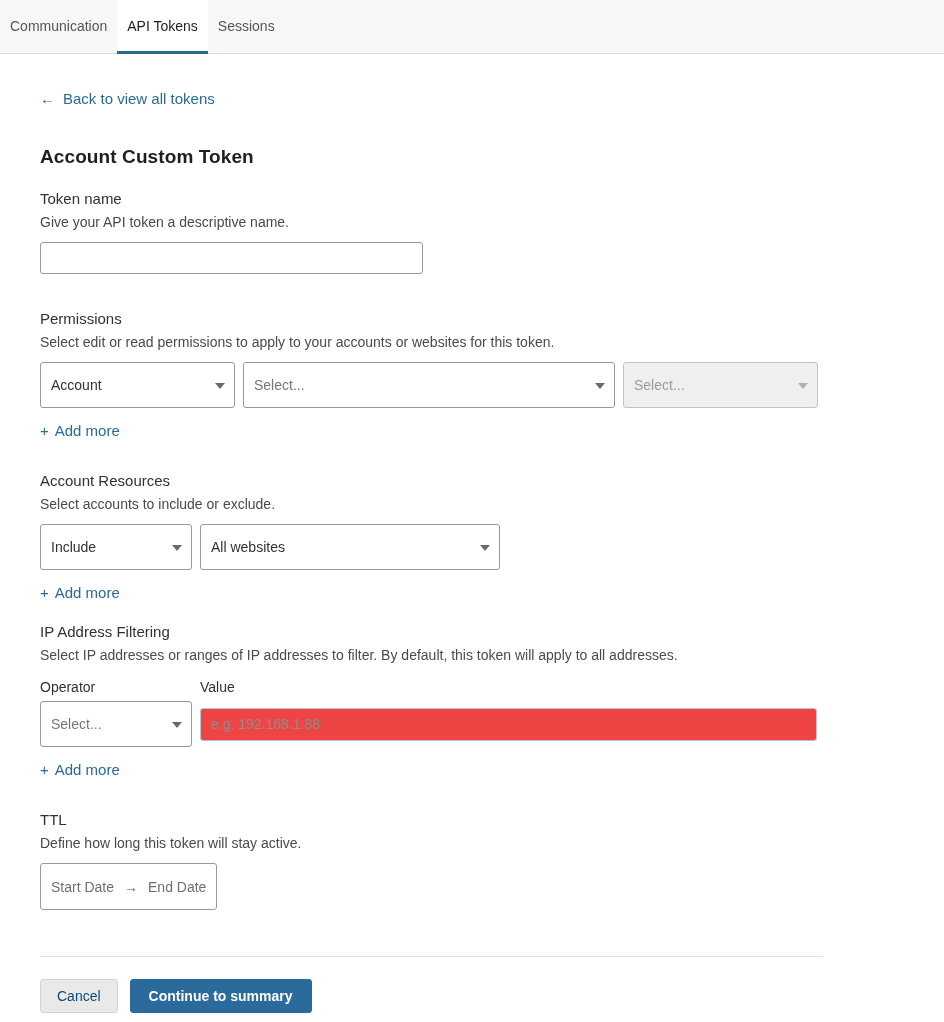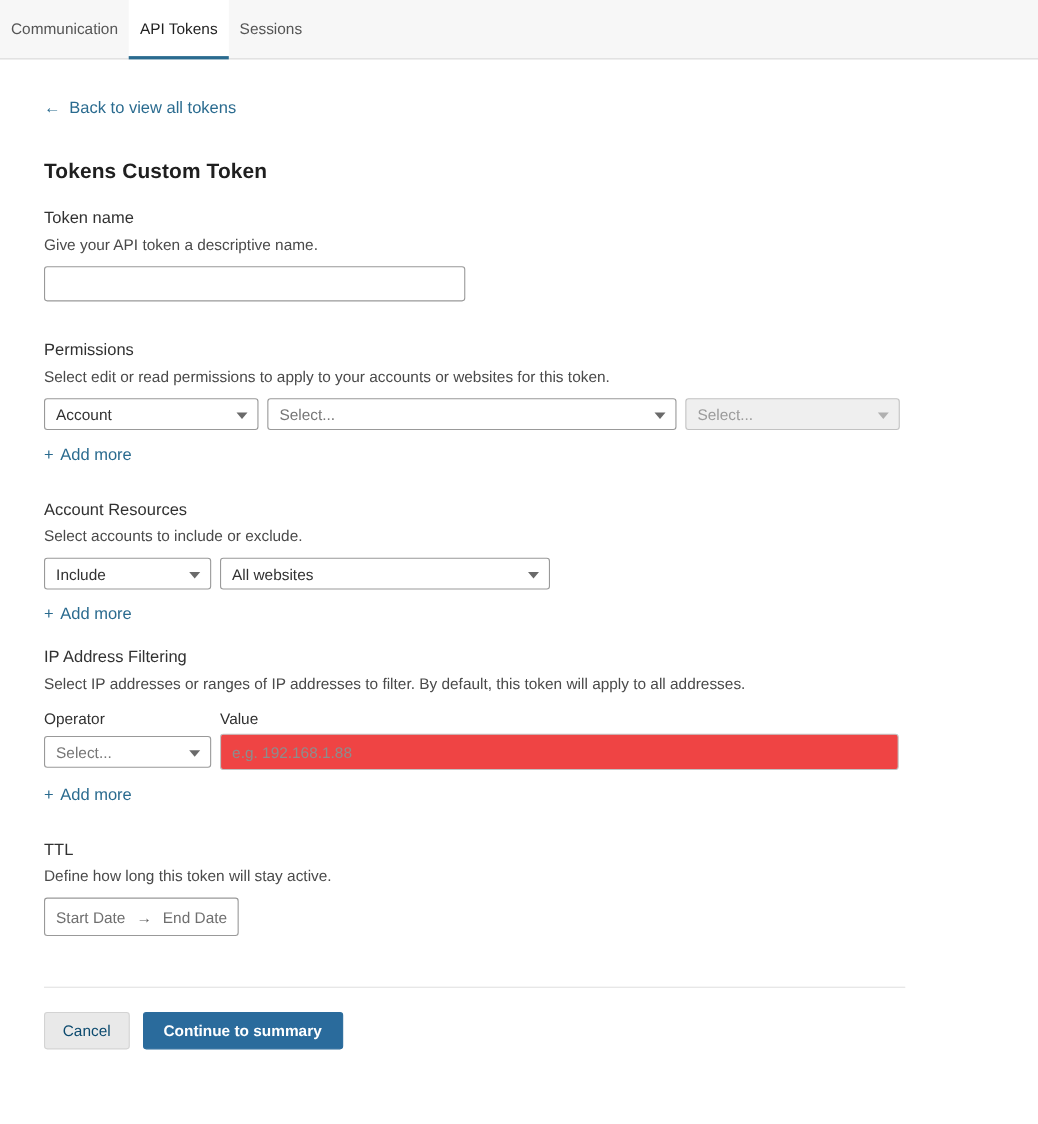--- a/index.html
+++ b/index.html
@@ -87,21 +87,21 @@
     font-size: 14px;
     font-family: "Liberation Sans", sans-serif;
     color: #313131;
     outline: none;
   }
 
   .row { display: flex; align-items: center; gap: 8px; }
 
   .select {
     position: relative;
-    height: 29px;
+    height: 46px;
     border: 1px solid #999;
     border-radius: 3px;
     background: #fff;
     display: flex;
     align-items: center;
     padding: 0 30px 0 10px;
     font-size: 14px;
     color: #313131;
     cursor: pointer;
     user-select: none;
@@ -159,21 +159,21 @@
     color: #313131;
     outline: none;
   }
   .value-input::placeholder { color: #8d8d8d; }
 
   .daterange {
     display: inline-flex;
     align-items: center;
     border: 1px solid #999;
     border-radius: 3px;
-    height: 35px;
+    height: 47px;
     background: #fff;
     padding: 0 10px;
     font-size: 14px;
     color: #6f6f6f;
     gap: 10px;
     justify-content: center;
   }
   .daterange .arrow-ico { color: #5a5a5a; font-size: 14px; }
 
   hr.divider-line {
@@ -227,21 +227,21 @@
   </div>
 </div>
 
 <div class="page">
 
   <a class="backlink">
     <span class="arrow">←</span>
     <span>Back to view all tokens</span>
   </a>
 
-  <h1 class="page-title">Tokens Custom Token</h1>
+  <h1 class="page-title">Account Custom Token</h1>
 
   
   <div class="section" style="margin-top:22px;">
     <div class="section-label">Token name</div>
     <div class="section-help">Give your API token a descriptive name.</div>
     <input class="text-input" type="text" placeholder="" style="">
   </div>
 
   
   <div class="section" style="margin-top:36px;">

